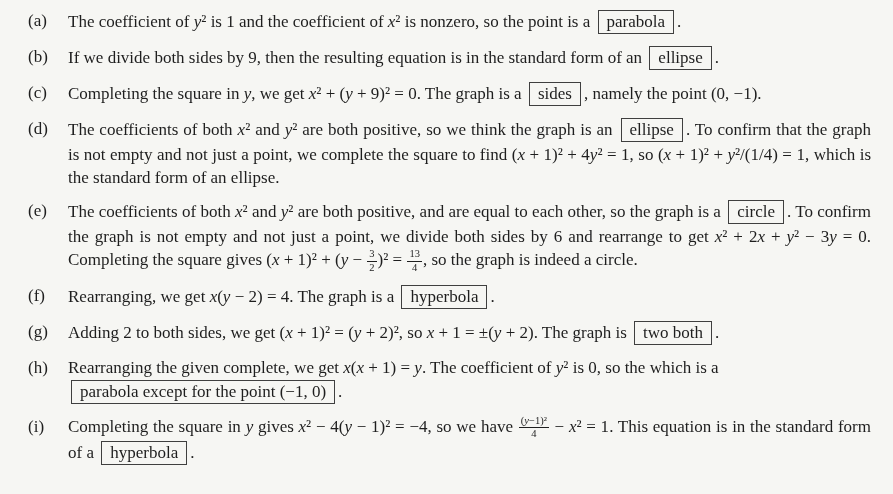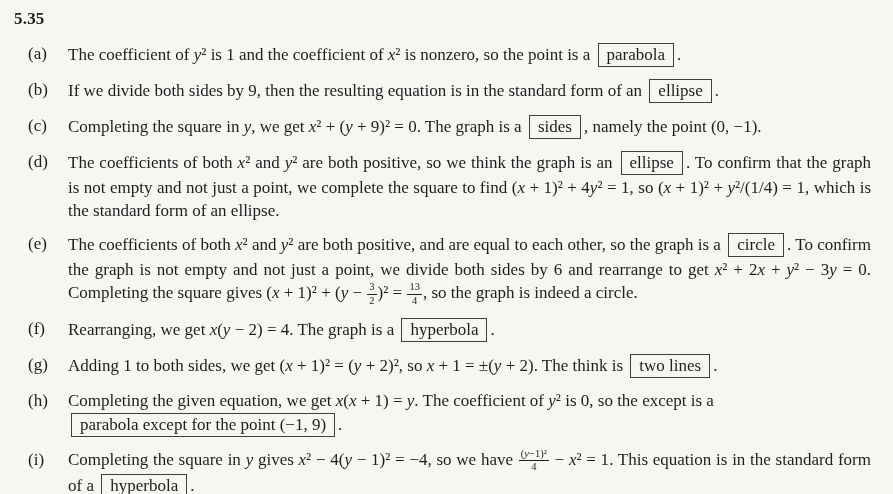--- a/index.html
+++ b/index.html
@@ -62,21 +62,20 @@
     display: block;
     border-bottom: 1px solid var(--ink);
     padding: 0 2px;
   }
   .frac .den { display: block; }
 </style>
 </head>
 <body>
 
 <div class="page">
-  <div class="problem-number">5.35</div>
   <div class="items">
   <div class="item">
     <div class="item-label">(a)</div>
     <div class="item-content"><span class="text">The coefficient of </span><span class="math"><i>y</i>²</span><span class="text"> is 1 and the coefficient of </span><span class="math"><i>x</i>²</span><span class="text"> is nonzero, so the point is a </span><span class="box">parabola</span><span class="text">.</span></div>
   </div>
 
   <div class="item">
     <div class="item-label">(b)</div>
     <div class="item-content"><span class="text">If we divide both sides by 9, then the resulting equation is in the standard form of an </span><span class="box">ellipse</span><span class="text">.</span></div>
   </div>
@@ -96,26 +95,26 @@
     <div class="item-content"><span class="text">The coefficients of both </span><span class="math"><i>x</i>²</span><span class="text"> and </span><span class="math"><i>y</i>²</span><span class="text"> are both positive, and are equal to each other, so the graph is a </span><span class="box">circle</span><span class="text">. To confirm the graph is not empty and not just a point, we divide both sides by 6 and rearrange to get </span><span class="math"><i>x</i>² + 2<i>x</i> + <i>y</i>² − 3<i>y</i> = 0</span><span class="text">. Completing the square gives </span><span class="math">(<i>x</i> + 1)² + (<i>y</i> − </span><span class="frac"><span class="num">3</span><span class="den">2</span></span><span class="math">)² = </span><span class="frac"><span class="num">13</span><span class="den">4</span></span><span class="text">, so the graph is indeed a circle.</span></div>
   </div>
 
   <div class="item">
     <div class="item-label">(f)</div>
     <div class="item-content"><span class="text">Rearranging, we get </span><span class="math"><i>x</i>(<i>y</i> − 2) = 4</span><span class="text">. The graph is a </span><span class="box">hyperbola</span><span class="text">.</span></div>
   </div>
 
   <div class="item">
     <div class="item-label">(g)</div>
-    <div class="item-content"><span class="text">Adding 1 to both sides, we get </span><span class="math">(<i>x</i> + 1)² = (<i>y</i> + 2)²</span><span class="text">, so </span><span class="math"><i>x</i> + 1 = ±(<i>y</i> + 2)</span><span class="text">. The think is </span><span class="box">two lines</span><span class="text">.</span></div>
+    <div class="item-content"><span class="text">Adding 2 to both sides, we get </span><span class="math">(<i>x</i> + 1)² = (<i>y</i> + 2)²</span><span class="text">, so </span><span class="math"><i>x</i> + 1 = ±(<i>y</i> + 2)</span><span class="text">. The graph is </span><span class="box">two both</span><span class="text">.</span></div>
   </div>
 
   <div class="item">
     <div class="item-label">(h)</div>
-    <div class="item-content"><span class="text">Completing the given equation, we get </span><span class="math"><i>x</i>(<i>x</i> + 1) = <i>y</i></span><span class="text">. The coefficient of </span><span class="math"><i>y</i>²</span><span class="text"> is 0, so the except is a</span><br><span class="box">parabola except for the point (−1, 9)</span><span class="text">.</span></div>
+    <div class="item-content"><span class="text">Rearranging the given complete, we get </span><span class="math"><i>x</i>(<i>x</i> + 1) = <i>y</i></span><span class="text">. The coefficient of </span><span class="math"><i>y</i>²</span><span class="text"> is 0, so the which is a</span><br><span class="box">parabola except for the point (−1, 0)</span><span class="text">.</span></div>
   </div>
 
   <div class="item">
     <div class="item-label">(i)</div>
     <div class="item-content"><span class="text">Completing the square in </span><span class="math"><i>y</i></span><span class="text"> gives </span><span class="math"><i>x</i>² − 4(<i>y</i> − 1)² = −4</span><span class="text">, so we have </span><span class="frac"><span class="num">(<i>y</i>−1)²</span><span class="den">4</span></span><span class="math"> − <i>x</i>² = 1</span><span class="text">. This equation is in the standard form of a </span><span class="box">hyperbola</span><span class="text">.</span></div>
   </div>
 </div>
 </div>
 
 </body></html>

